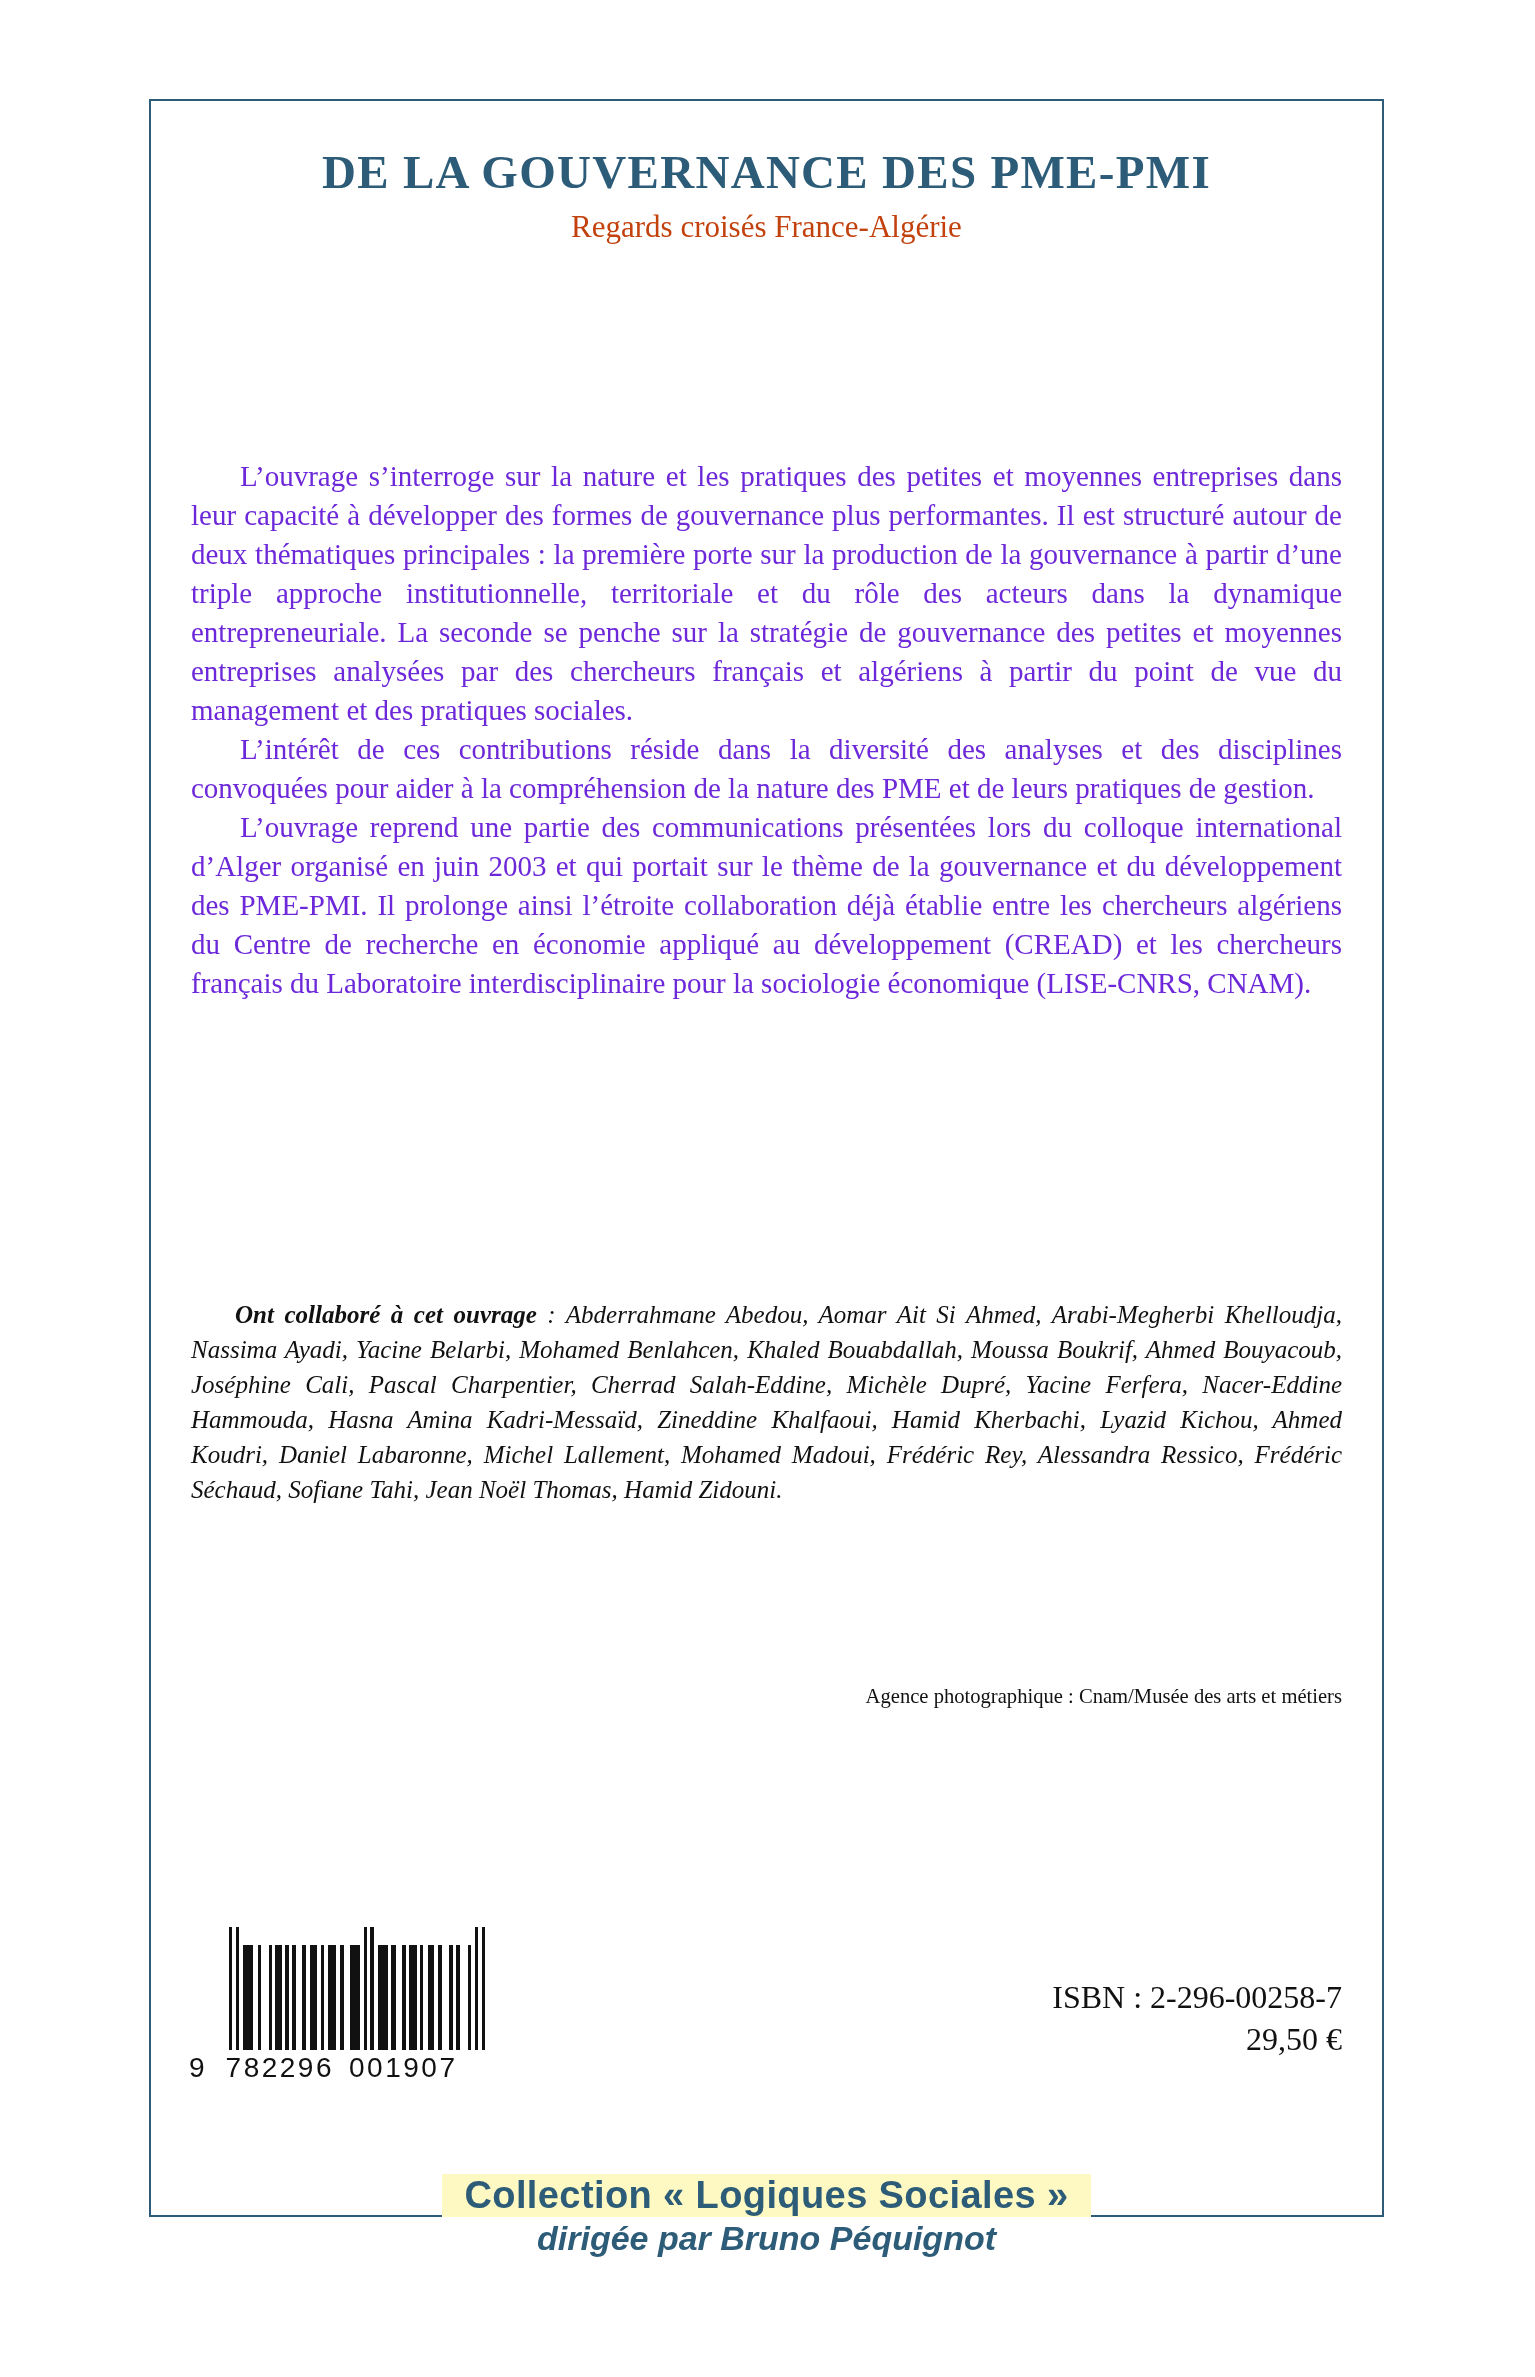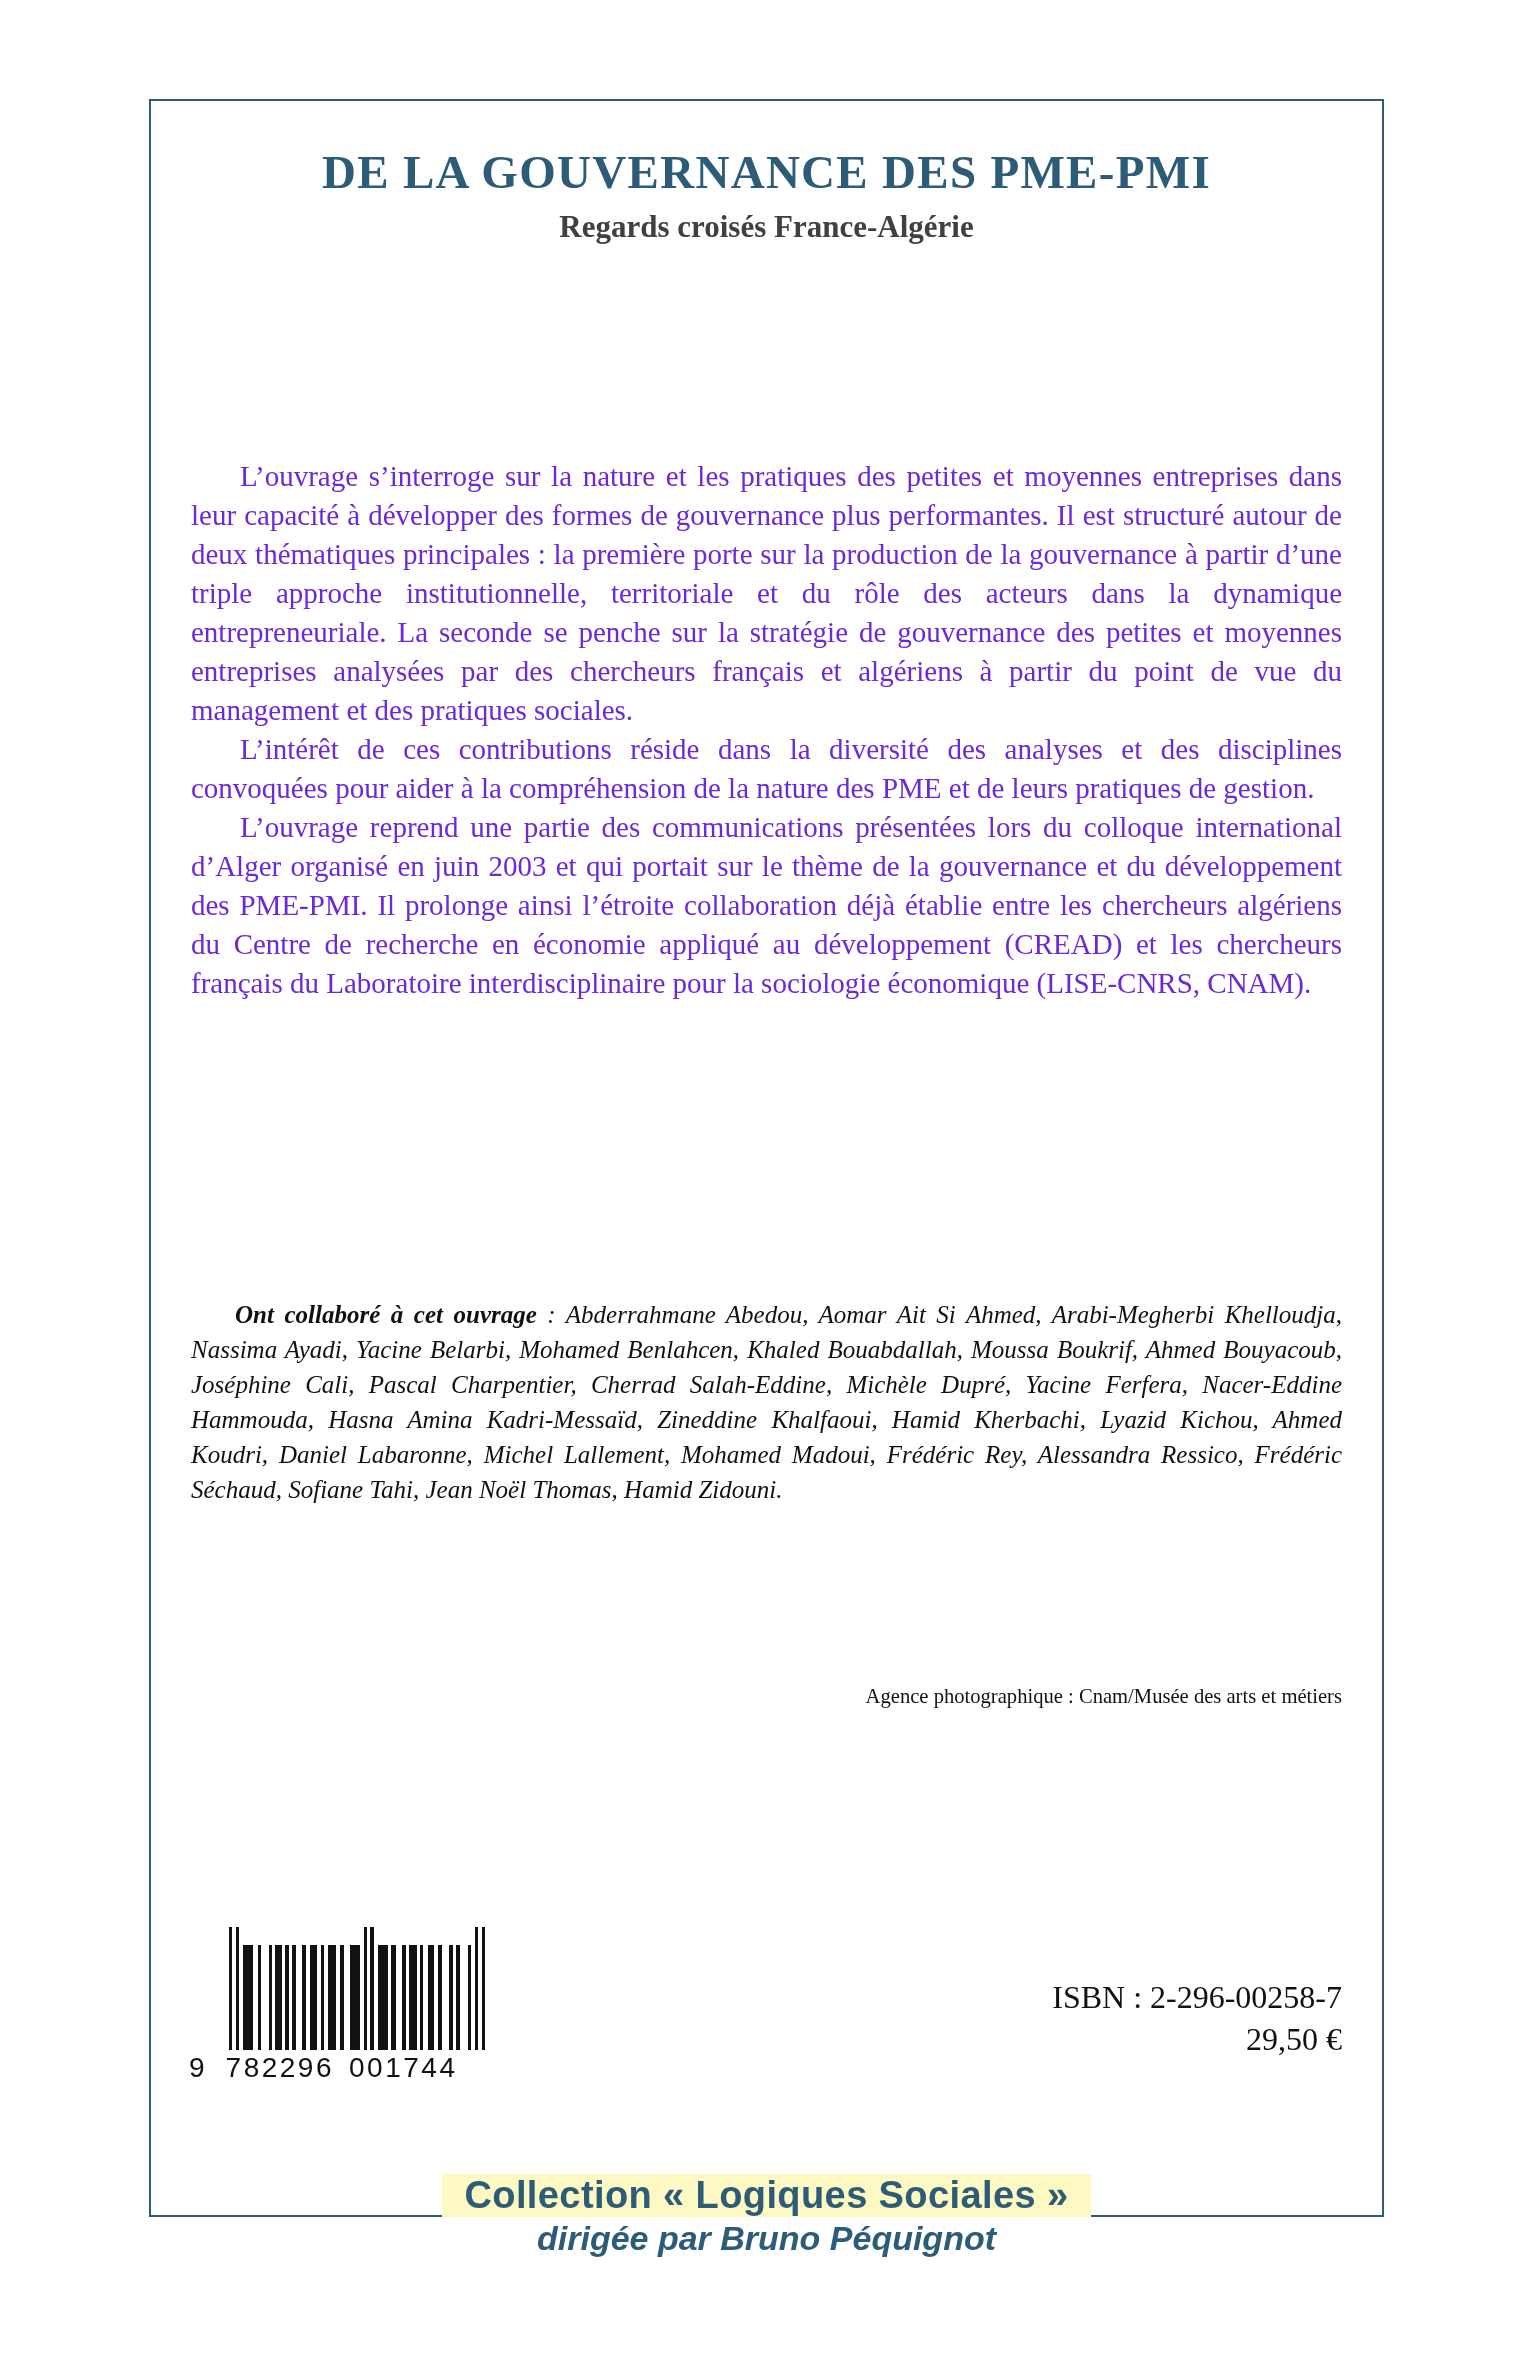--- a/index.html
+++ b/index.html
@@ -39,22 +39,22 @@
     font-size: 47px;
     font-weight: bold;
     letter-spacing: 1.3px;
     color: #2d5c78;
     line-height: 1.1;
     margin: 0;
     white-space: nowrap;
   }
   .sub-title {
     font-size: 31px;
-    font-weight: bold;
-    color: #404040;
+    font-weight: normal;
+    color: #c2410c;
     margin: 11.7px 0 0 0;
     line-height: 1.1;
   }
 
   
   .body-copy {
     position: absolute;
     left: 191px;
     top: 457px;
     width: 1151px;
@@ -249,21 +249,21 @@
     <i style="width:3.4px"></i>
       <i style="width:3.4px;background:#fff"></i>
       <i style="width:4.2px"></i>
     <i style="width:7.6px;background:#fff"></i>
       <i style="width:3.4px"></i>
       <i style="width:3.4px;background:#fff"></i>
     <i class="guard" style="width:3.4px"></i>
       <i style="width:3.4px;background:#fff"></i>
       <i class="guard" style="width:3.4px"></i>
   </div>
-  <div class="barcode-digits"><span class="lead-digit">9</span><span class="grp">782296</span><span>001744</span></div>
+  <div class="barcode-digits"><span class="lead-digit">9</span><span class="grp">782296</span><span>001907</span></div>
 </div>
 
 <div class="isbn-block">
   <div>ISBN : 2-296-00258-7</div>
   <div>29,50 €</div>
 </div>
 
 <div class="footer">
   <div class="footer-title">Collection « Logiques Sociales »</div>
   <div class="footer-sub">dirigée par Bruno Péquignot</div>

